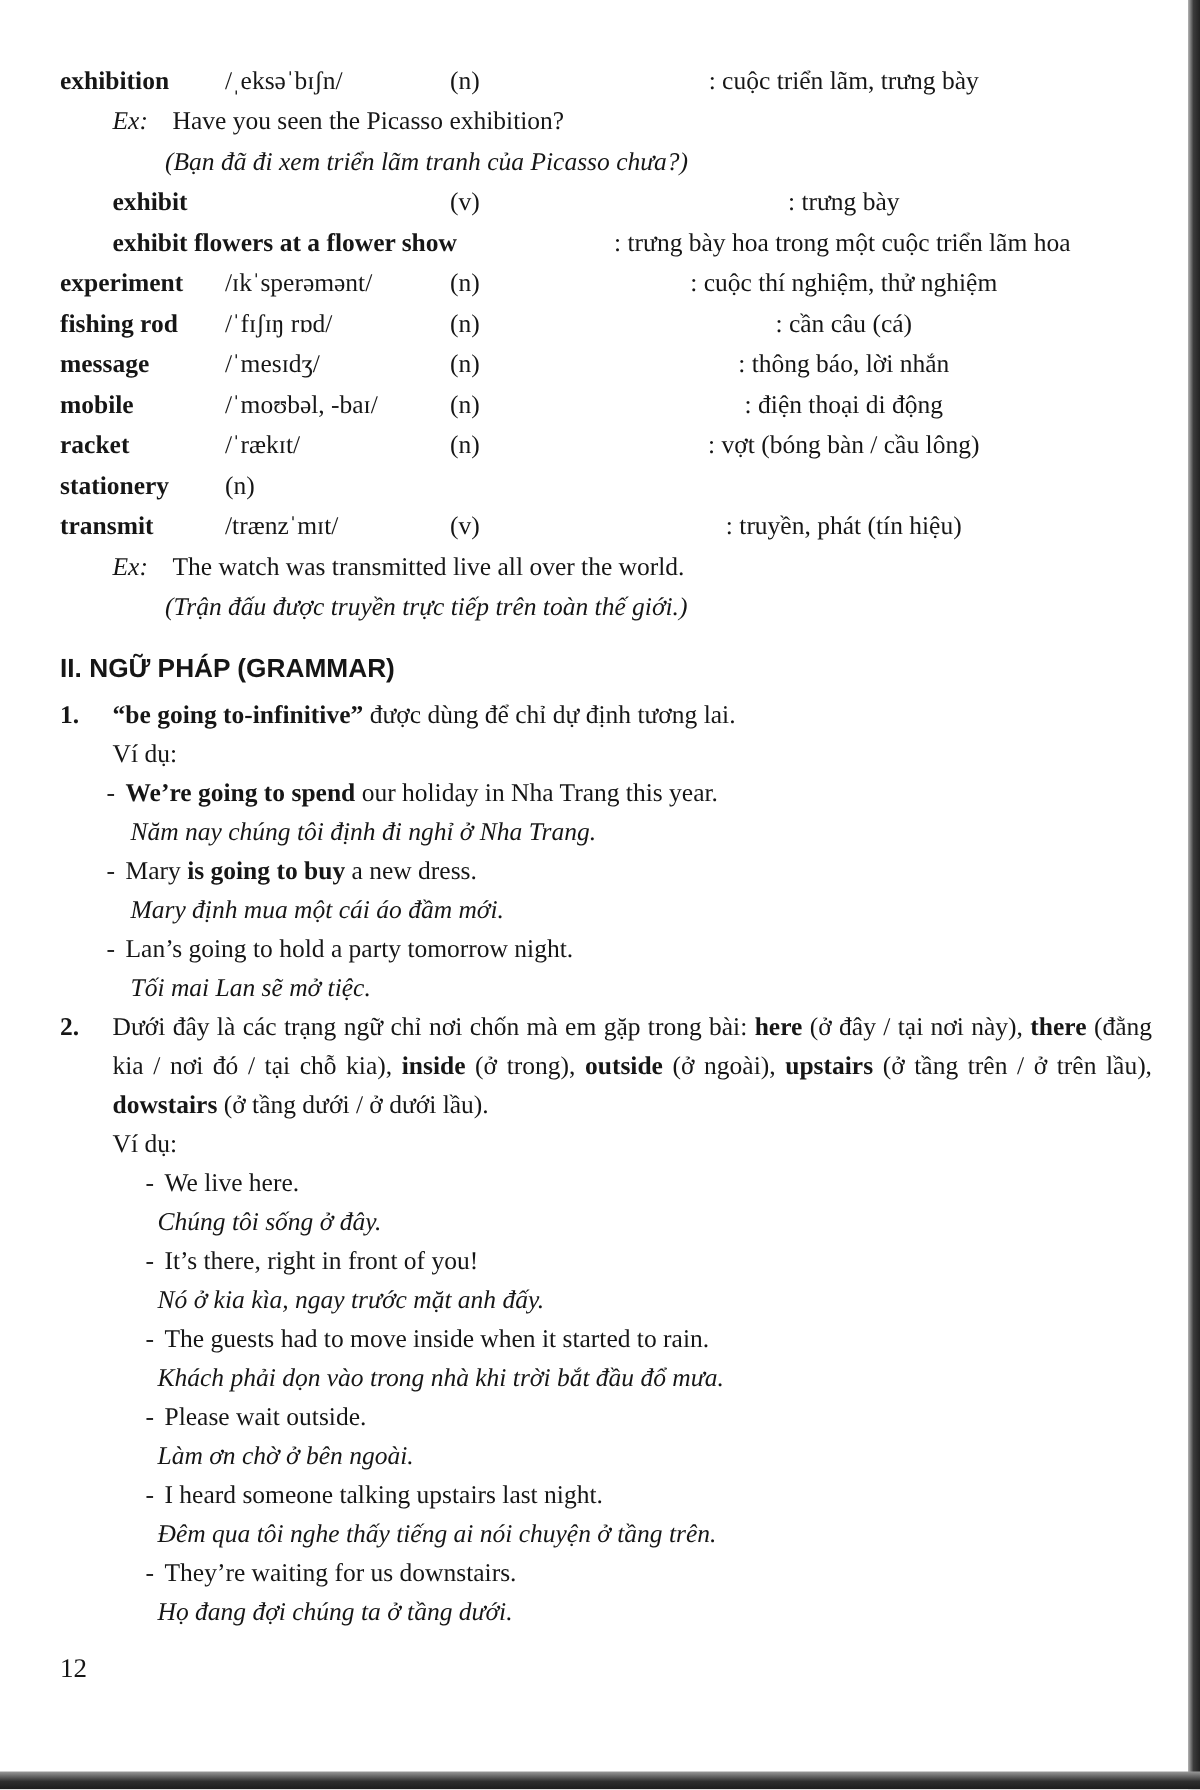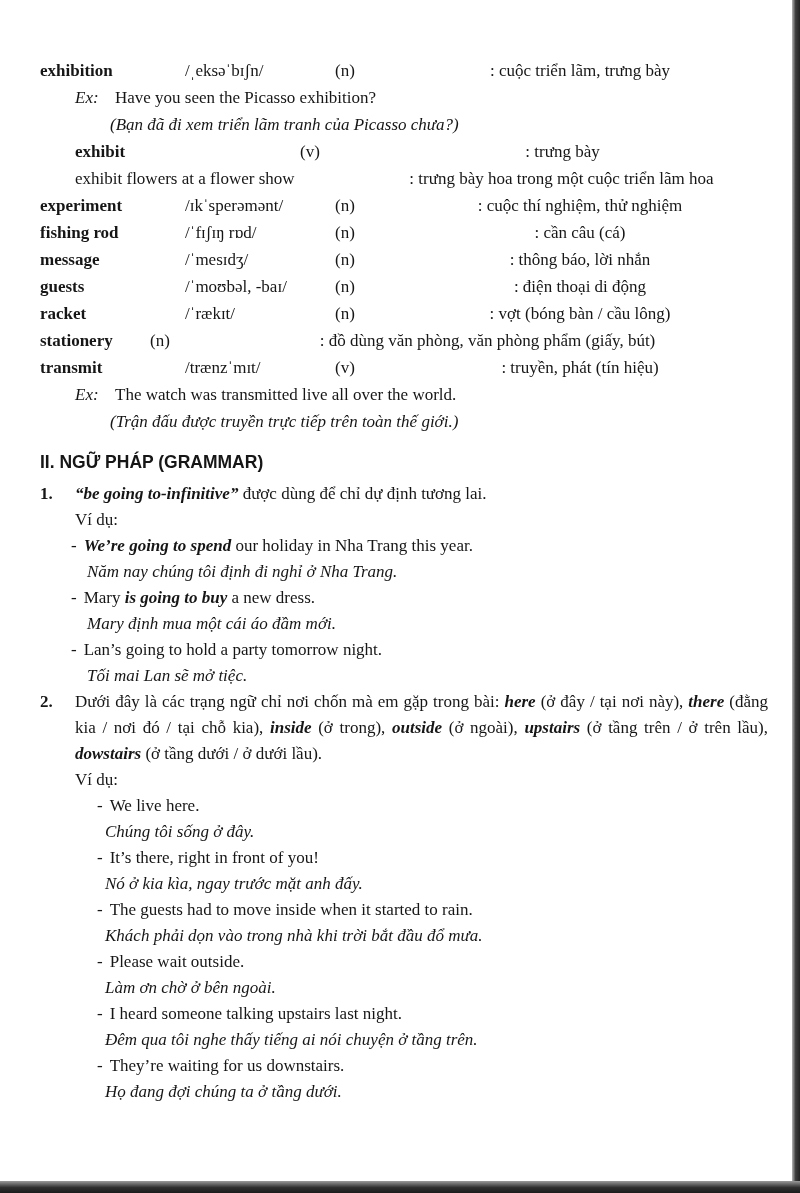--- a/index.html
+++ b/index.html
@@ -3,32 +3,32 @@
 <meta charset="utf-8">
 <style>
   * { margin:0; padding:0; box-sizing:border-box; }
   html,body { background:#ffffff; }
   .page {
     width:800px; height:1193px; position:relative; overflow:hidden;
     background:#ffffff; color:#161616;
     font-family:"Liberation Serif","DejaVu Serif",serif;
     font-size:17px;
   }
-  .content { padding:57px 30px 0 40px; }
-  .b { font-weight:bold;font-style:italic; }
+  .content { padding:40px 30px 0 40px; }
+  .b { font-weight:bold; }
 
   
   .vrow { display:flex; line-height:27px; }
   .vword { width:110px; flex:none; font-weight:bold; }
-  .vipa  { width:150px; flex:none;margin-left:35px; }
+  .vipa  { width:150px; flex:none; }
   .vpos  { width:55px;  flex:none; }
   .vmean { flex:1;text-align:center; }
   .vrow.sub { margin-left:35px; }
   .vrow.sub .w-sub    { width:225px; flex:none; font-weight:bold; }
-  .vrow.sub .w-phrase { width:278px; flex:none; font-weight:normal; }
+  .vrow.sub .w-phrase { width:278px; flex:none; font-weight:bold; }
   .exline { display:flex; line-height:27px;align-items:flex-end; }
   .exlabel { margin-left:35px; width:40px; flex:none; font-style:italic; }
   .vtrans { margin-left:70px; line-height:27px; font-style:italic; }
 
   
   .gheading {
     font-family:"Liberation Sans","DejaVu Sans",sans-serif;
     font-size:17.5px; font-weight:bold; line-height:26px;
     margin:14px 0 6px 0;
   }
@@ -101,35 +101,34 @@
         <span class="vpos">(n)</span>
         <span class="vmean">: cần câu (cá)</span>
       </div>
       <div class="vrow">
         <span class="vword">message</span>
         <span class="vipa">/ˈmesɪdʒ/</span>
         <span class="vpos">(n)</span>
         <span class="vmean">: thông báo, lời nhắn</span>
       </div>
       <div class="vrow">
-        <span class="vword">guests</span>
+        <span class="vword">mobile</span>
         <span class="vipa">/ˈmoʊbəl, -baɪ/</span>
         <span class="vpos">(n)</span>
         <span class="vmean">: điện thoại di động</span>
       </div>
       <div class="vrow">
         <span class="vword">racket</span>
         <span class="vipa">/ˈrækɪt/</span>
         <span class="vpos">(n)</span>
         <span class="vmean">: vợt (bóng bàn / cầu lông)</span>
       </div>
       <div class="vrow">
         <span class="vword">stationery</span>
         <span class="vpos">(n)</span>
-        <span class="vmean">: đồ dùng văn phòng, văn phòng phẩm (giấy, bút)</span>
       </div>
       <div class="vrow">
         <span class="vword">transmit</span>
         <span class="vipa">/trænzˈmɪt/</span>
         <span class="vpos">(v)</span>
         <span class="vmean">: truyền, phát (tín hiệu)</span>
       </div>
 
       <div class="exline">
         <span class="exlabel">Ex:</span>
@@ -195,17 +194,18 @@
         </div>
         <div class="gt2">Đêm qua tôi nghe thấy tiếng ai nói chuyện ở tầng trên.</div>
 
         <div class="gx gx2">
           <span class="dash">-</span><span>They’re waiting for us downstairs.</span>
         </div>
         <div class="gt2">Họ đang đợi chúng ta ở tầng dưới.</div>
       </div>
     </div>
 
+    <div class="pagenum">12</div>
   </div>
 
   <div class="edge-right"></div>
   <div class="edge-bottom"></div>
 </div>
 
 </body></html>

